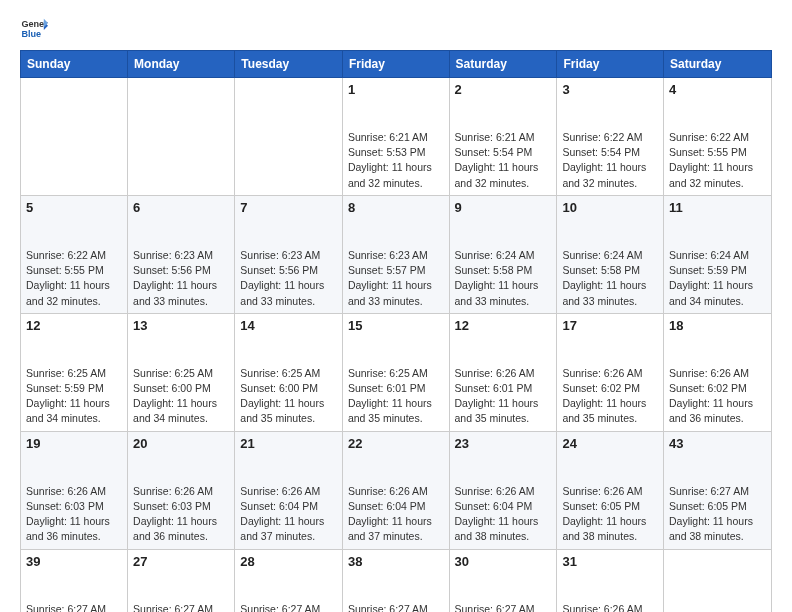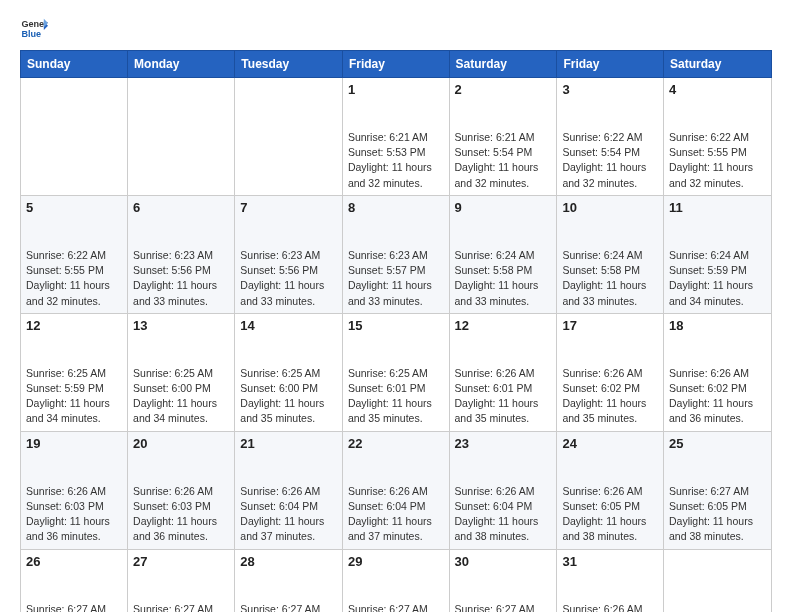--- a/index.html
+++ b/index.html
@@ -265,47 +265,47 @@
 Sunset: 6:04 PM
 Daylight: 11 hours and 38 minutes.</div>
           </td>
           <td>
             <span class="day-number">24</span>
             <div class="day-info" style="white-space: pre-line;">Sunrise: 6:26 AM
 Sunset: 6:05 PM
 Daylight: 11 hours and 38 minutes.</div>
           </td>
           <td>
-            <span class="day-number">25</span>
+            <span class="day-number">43</span>
             <div class="day-info" style="white-space: pre-line;">Sunrise: 6:27 AM
 Sunset: 6:05 PM
 Daylight: 11 hours and 38 minutes.</div>
           </td>
         </tr>
         <tr class="week-row">
           <td>
-            <span class="day-number">26</span>
+            <span class="day-number">39</span>
             <div class="day-info" style="white-space: pre-line;">Sunrise: 6:27 AM
 Sunset: 6:06 PM
 Daylight: 11 hours and 39 minutes.</div>
           </td>
           <td>
             <span class="day-number">27</span>
             <div class="day-info" style="white-space: pre-line;">Sunrise: 6:27 AM
 Sunset: 6:06 PM
 Daylight: 11 hours and 39 minutes.</div>
           </td>
           <td>
             <span class="day-number">28</span>
             <div class="day-info" style="white-space: pre-line;">Sunrise: 6:27 AM
 Sunset: 6:07 PM
 Daylight: 11 hours and 39 minutes.</div>
           </td>
           <td>
-            <span class="day-number">29</span>
+            <span class="day-number">38</span>
             <div class="day-info" style="white-space: pre-line;">Sunrise: 6:27 AM
 Sunset: 6:07 PM
 Daylight: 11 hours and 40 minutes.</div>
           </td>
           <td>
             <span class="day-number">30</span>
             <div class="day-info" style="white-space: pre-line;">Sunrise: 6:27 AM
 Sunset: 6:07 PM
 Daylight: 11 hours and 40 minutes.</div>
           </td>

